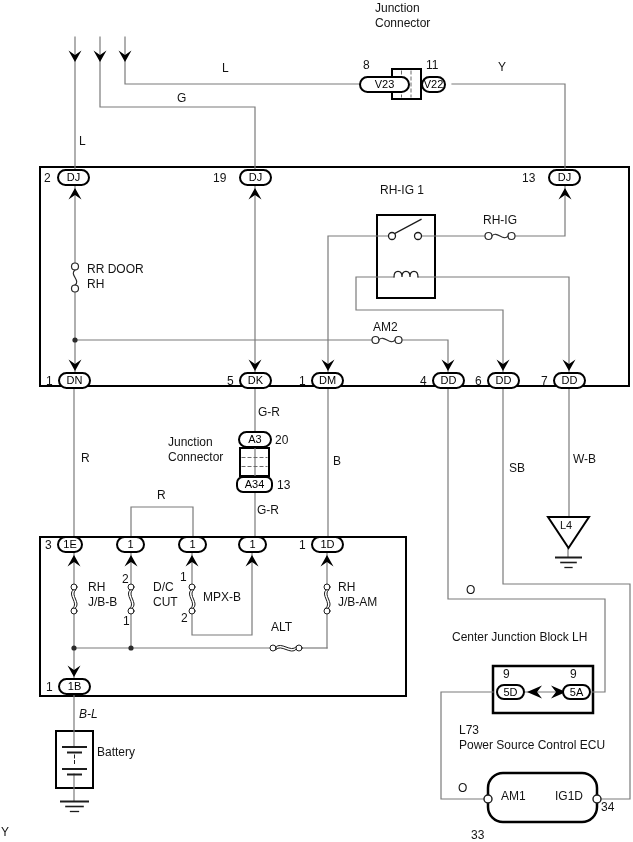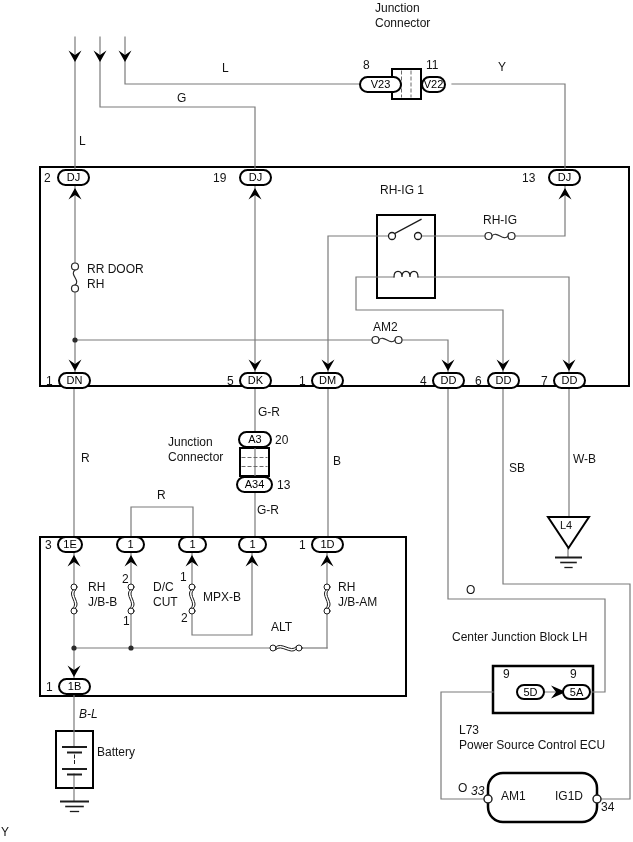--- a/index.html
+++ b/index.html
@@ -195,66 +195,66 @@
       <path d="M527,692 L542,685.5 L537,692 L542,698.5 Z"></path>
       <path d="M566,692 L551,685.5 L556,692 L551,698.5 Z"></path>
     </g>
 
     <g stroke="#1c1c1c" stroke-width="1.4">
       <circle cx="488" cy="799" r="4" fill="#fff"></circle>
       <circle cx="597" cy="799" r="4" fill="#fff"></circle>
     </g>
   </svg>
 
-  <div class="oval" style="left:359px;top:76px;width:43px;">V23</div>
+  <div class="oval" style="left:359px;top:76px;width:51px;">V23</div>
   <div class="oval" style="left:421px;top:76px;width:25px;">V22</div>
 
   <div class="oval" style="left:57px;top:169px;width:33px;">DJ</div>
   <div class="oval" style="left:239px;top:169px;width:33px;">DJ</div>
   <div class="oval" style="left:548px;top:169px;width:33px;">DJ</div>
 
   <div class="oval" style="left:58px;top:372px;width:33px;">DN</div>
   <div class="oval" style="left:239px;top:372px;width:33px;">DK</div>
   <div class="oval" style="left:311px;top:372px;width:33px;">DM</div>
   <div class="oval" style="left:432px;top:372px;width:33px;">DD</div>
   <div class="oval" style="left:487px;top:372px;width:33px;">DD</div>
   <div class="oval" style="left:553px;top:372px;width:33px;">DD</div>
 
   <div class="oval" style="left:238px;top:431px;width:34px;">A3</div>
-  <div class="oval" style="left:236px;top:476px;width:37px;">A34</div>
+  <div class="oval" style="left:236px;top:476px;width:37px;border-radius:7px;">A34</div>
 
   <div class="oval" style="left:57px;top:536px;width:26px;">1E</div>
   <div class="oval" style="left:116px;top:536px;width:29px;">1</div>
   <div class="oval" style="left:178px;top:536px;width:29px;">1</div>
   <div class="oval" style="left:238px;top:536px;width:29px;">1</div>
   <div class="oval" style="left:311px;top:536px;width:33px;">1D</div>
   <div class="oval" style="left:58px;top:678px;width:33px;">1B</div>
 
-  <div class="oval sm" style="left:516px;top:684px;width:29px;">5D</div>
+  <div class="oval sm" style="left:496px;top:684px;width:29px;">5D</div>
   <div class="oval sm" style="left:562px;top:684px;width:29px;">5A</div>
 
   <div class="pin" style="left:363px;top:58px;">8</div>
   <div class="pin" style="left:426px;top:58px;">11</div>
   <div class="pin" style="left:44px;top:171px;">2</div>
   <div class="pin" style="left:213px;top:171px;">19</div>
   <div class="pin" style="left:522px;top:171px;">13</div>
   <div class="pin" style="left:46px;top:374px;">1</div>
   <div class="pin" style="left:227px;top:374px;">5</div>
   <div class="pin" style="left:299px;top:374px;">1</div>
   <div class="pin" style="left:420px;top:374px;">4</div>
   <div class="pin" style="left:475px;top:374px;">6</div>
   <div class="pin" style="left:541px;top:374px;">7</div>
   <div class="pin" style="left:275px;top:433px;">20</div>
   <div class="pin" style="left:277px;top:478px;">13</div>
   <div class="pin" style="left:45px;top:538px;">3</div>
   <div class="pin" style="left:299px;top:538px;">1</div>
   <div class="pin" style="left:46px;top:680px;">1</div>
   <div class="pin" style="left:503px;top:667px;">9</div>
   <div class="pin" style="left:570px;top:667px;">9</div>
-  <div class="pin" style="left:471px;top:784px;font-style:italic;">33</div>
+  <div class="pin" style="left:471px;top:828px;">33</div>
   <div class="pin" style="left:601px;top:800px;">34</div>
   <div class="pin" style="left:122px;top:572px;">2</div>
   <div class="pin" style="left:123px;top:614px;">1</div>
   <div class="pin" style="left:180px;top:570px;">1</div>
   <div class="pin" style="left:181px;top:611px;">2</div>
 
   <div class="lbl" style="left:375px;top:1px;">Junction
 Connector</div>
   <div class="lbl" style="left:380px;top:183px;">RH-IG 1</div>
   <div class="lbl" style="left:483px;top:213px;">RH-IG</div>

